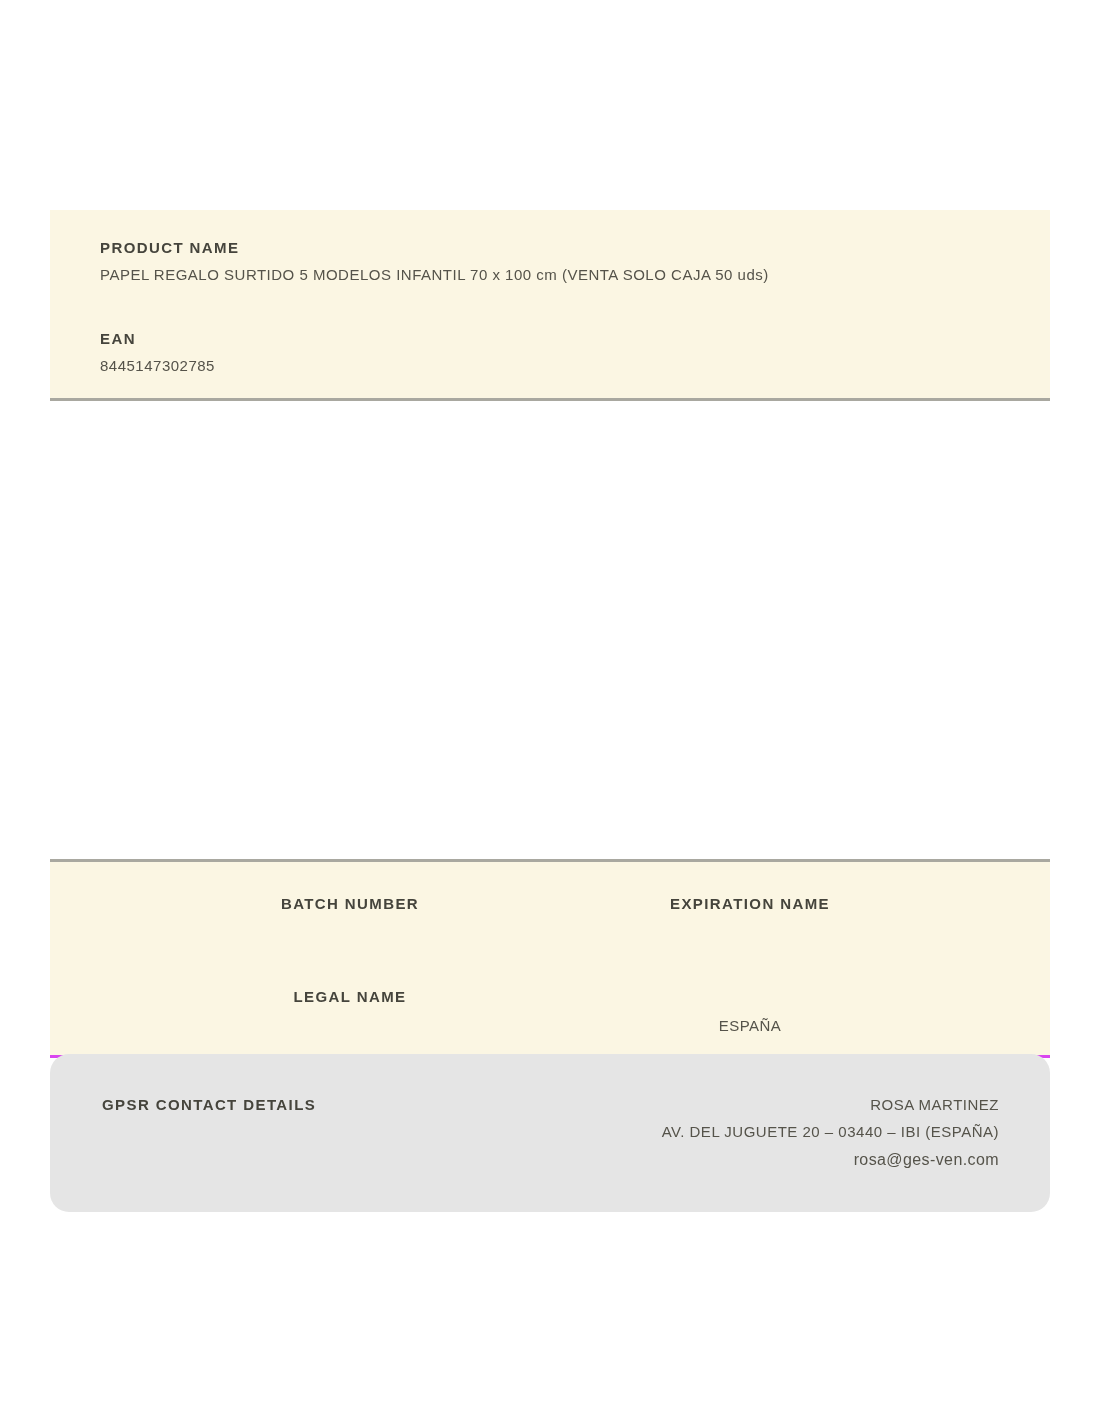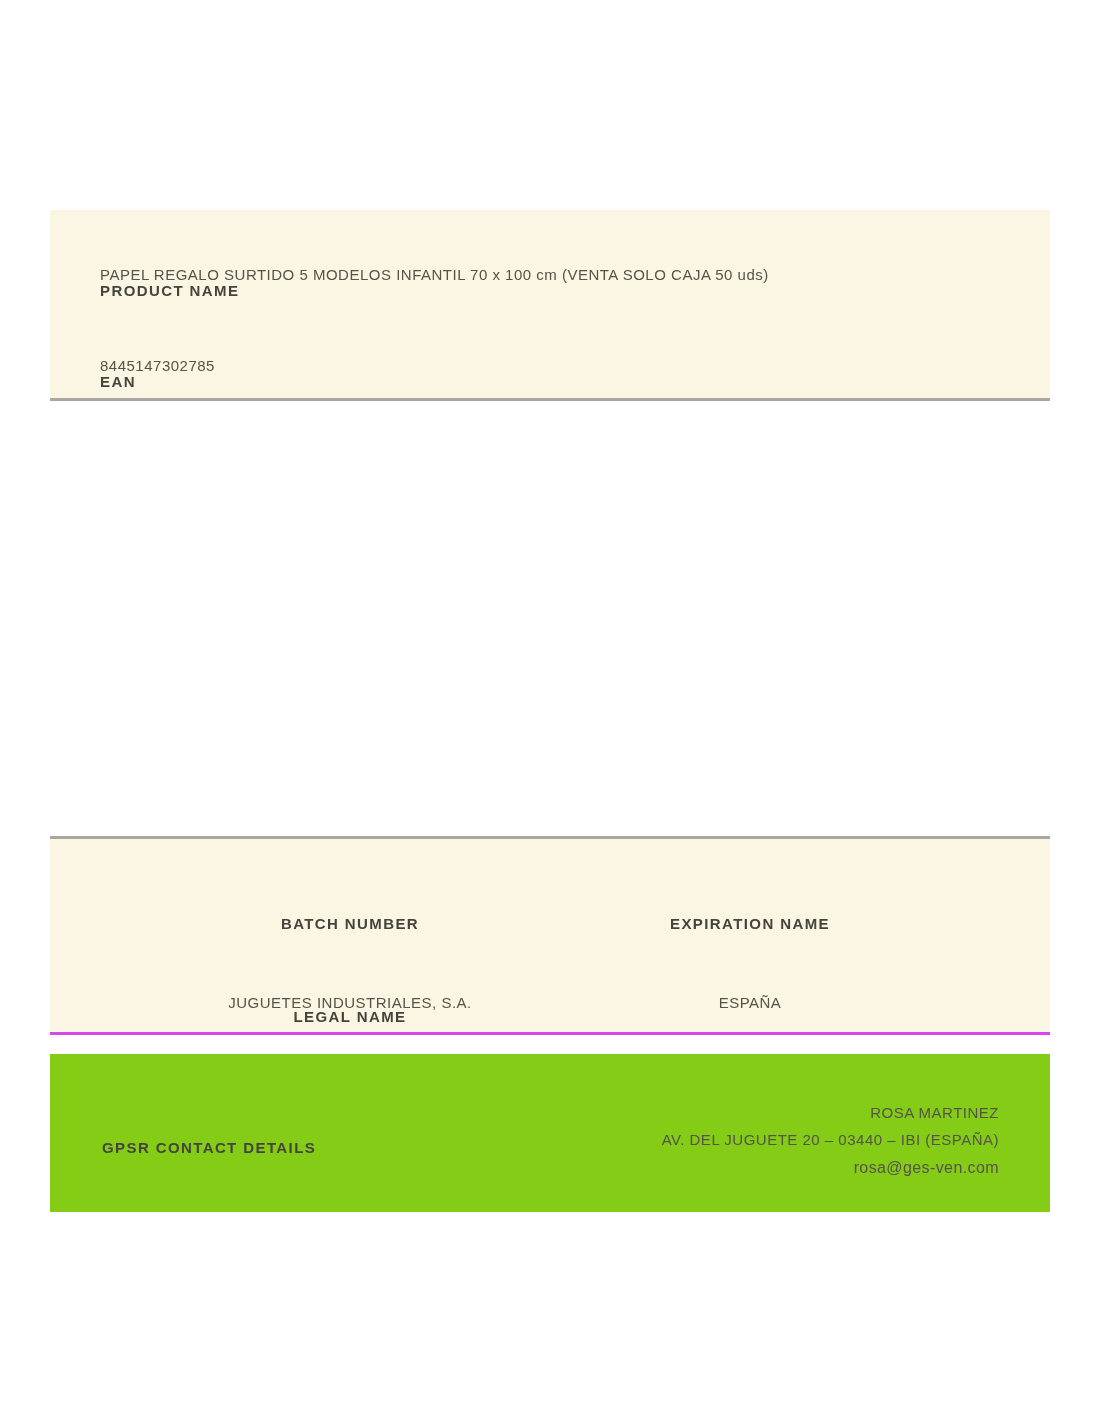--- a/index.html
+++ b/index.html
@@ -27,86 +27,85 @@
     height: 191px;
     border-bottom: 3px solid #a9a8a0;
     padding: 0 50px;
   }
   .field-label {
     font-size: 15px;
     font-weight: bold;
     letter-spacing: 1.4px;
     color: #45443c;
     line-height: 16px;
-    margin-top: 43px;
   }
   .field-value {
     font-size: 15px;
     letter-spacing: 0.5px;
     color: #55534a;
     line-height: 16px;
   }
   #product-panel .field-label.product { position: absolute; top: 30px;  left: 50px; }
   #product-panel .field-value.product { position: absolute; top: 57px;  left: 50px; }
   #product-panel .field-label.ean     { position: absolute; top: 121px; left: 50px; }
   #product-panel .field-value.ean     { position: absolute; top: 148px; left: 50px; }
 
   
   #details-panel {
-    top: 836px;
+    top: 859px;
     height: 199px;
     border-top: 3px solid #a9a8a0;
     border-bottom: 3px solid #d946ef;
     padding: 0 100px;
     display: flex;
   }
   .details-col {
     width: 400px;
     position: relative;
     text-align: center;
   }
   .details-col .row1-label { position: absolute; top: 34px;  left: 0; width: 100%; }
   .details-col .row1-value { position: absolute; top: 63px;  left: 0; width: 100%; }
   .details-col .row2-label { position: absolute; top: 127px; left: 0; width: 100%; text-align: center; }
   .details-col .row2-value { position: absolute; top: 156px; left: 0; width: 100%; }
 
   
   #contact-panel {
     top: 1054px;
     height: 158px;
-    background: #84cc16;
+    background: #e5e5e5;
     padding: 0 50px;
+    border-radius: 19px;
   }
   #contact-panel .gpsr-label { position: absolute; top: 43px; left: 52px; }
   .contact-lines {
     position: absolute;
     top: 43px;
     right: 51px;
     text-align: right;
   }
-  .contact-lines .contact-name    { margin: 8px 0 11px 0; }
+  .contact-lines .contact-name    { margin: 0 0 11px 0; }
   .contact-lines .contact-address { margin: 0 0 12px 0; }
   .contact-lines .contact-email   { font-size: 16px; letter-spacing: 0.4px; }
 </style>
 </head>
 <body>
 
 <div class="panel" id="product-panel">
   <div class="field-label product">PRODUCT NAME</div>
   <div class="field-value product">PAPEL REGALO SURTIDO 5 MODELOS INFANTIL 70 x 100 cm (VENTA SOLO CAJA 50 uds)</div>
   <div class="field-label ean">EAN</div>
   <div class="field-value ean">8445147302785</div>
 </div>
 
 <div class="panel" id="details-panel">
   <div class="details-col">
     <div class="field-label row1-label">BATCH NUMBER</div>
     <div class="field-value row1-value"></div>
     <div class="field-label row2-label">LEGAL NAME</div>
-    <div class="field-value row2-value">JUGUETES INDUSTRIALES, S.A.</div>
   </div>
   <div class="details-col">
     <div class="field-label row1-label">EXPIRATION NAME</div>
     <div class="field-value row1-value"></div>
     <div class="field-value row2-value">ESPAÑA</div>
   </div>
 </div>
 
 <div class="panel" id="contact-panel">
   <div class="field-label gpsr-label">GPSR CONTACT DETAILS</div>

